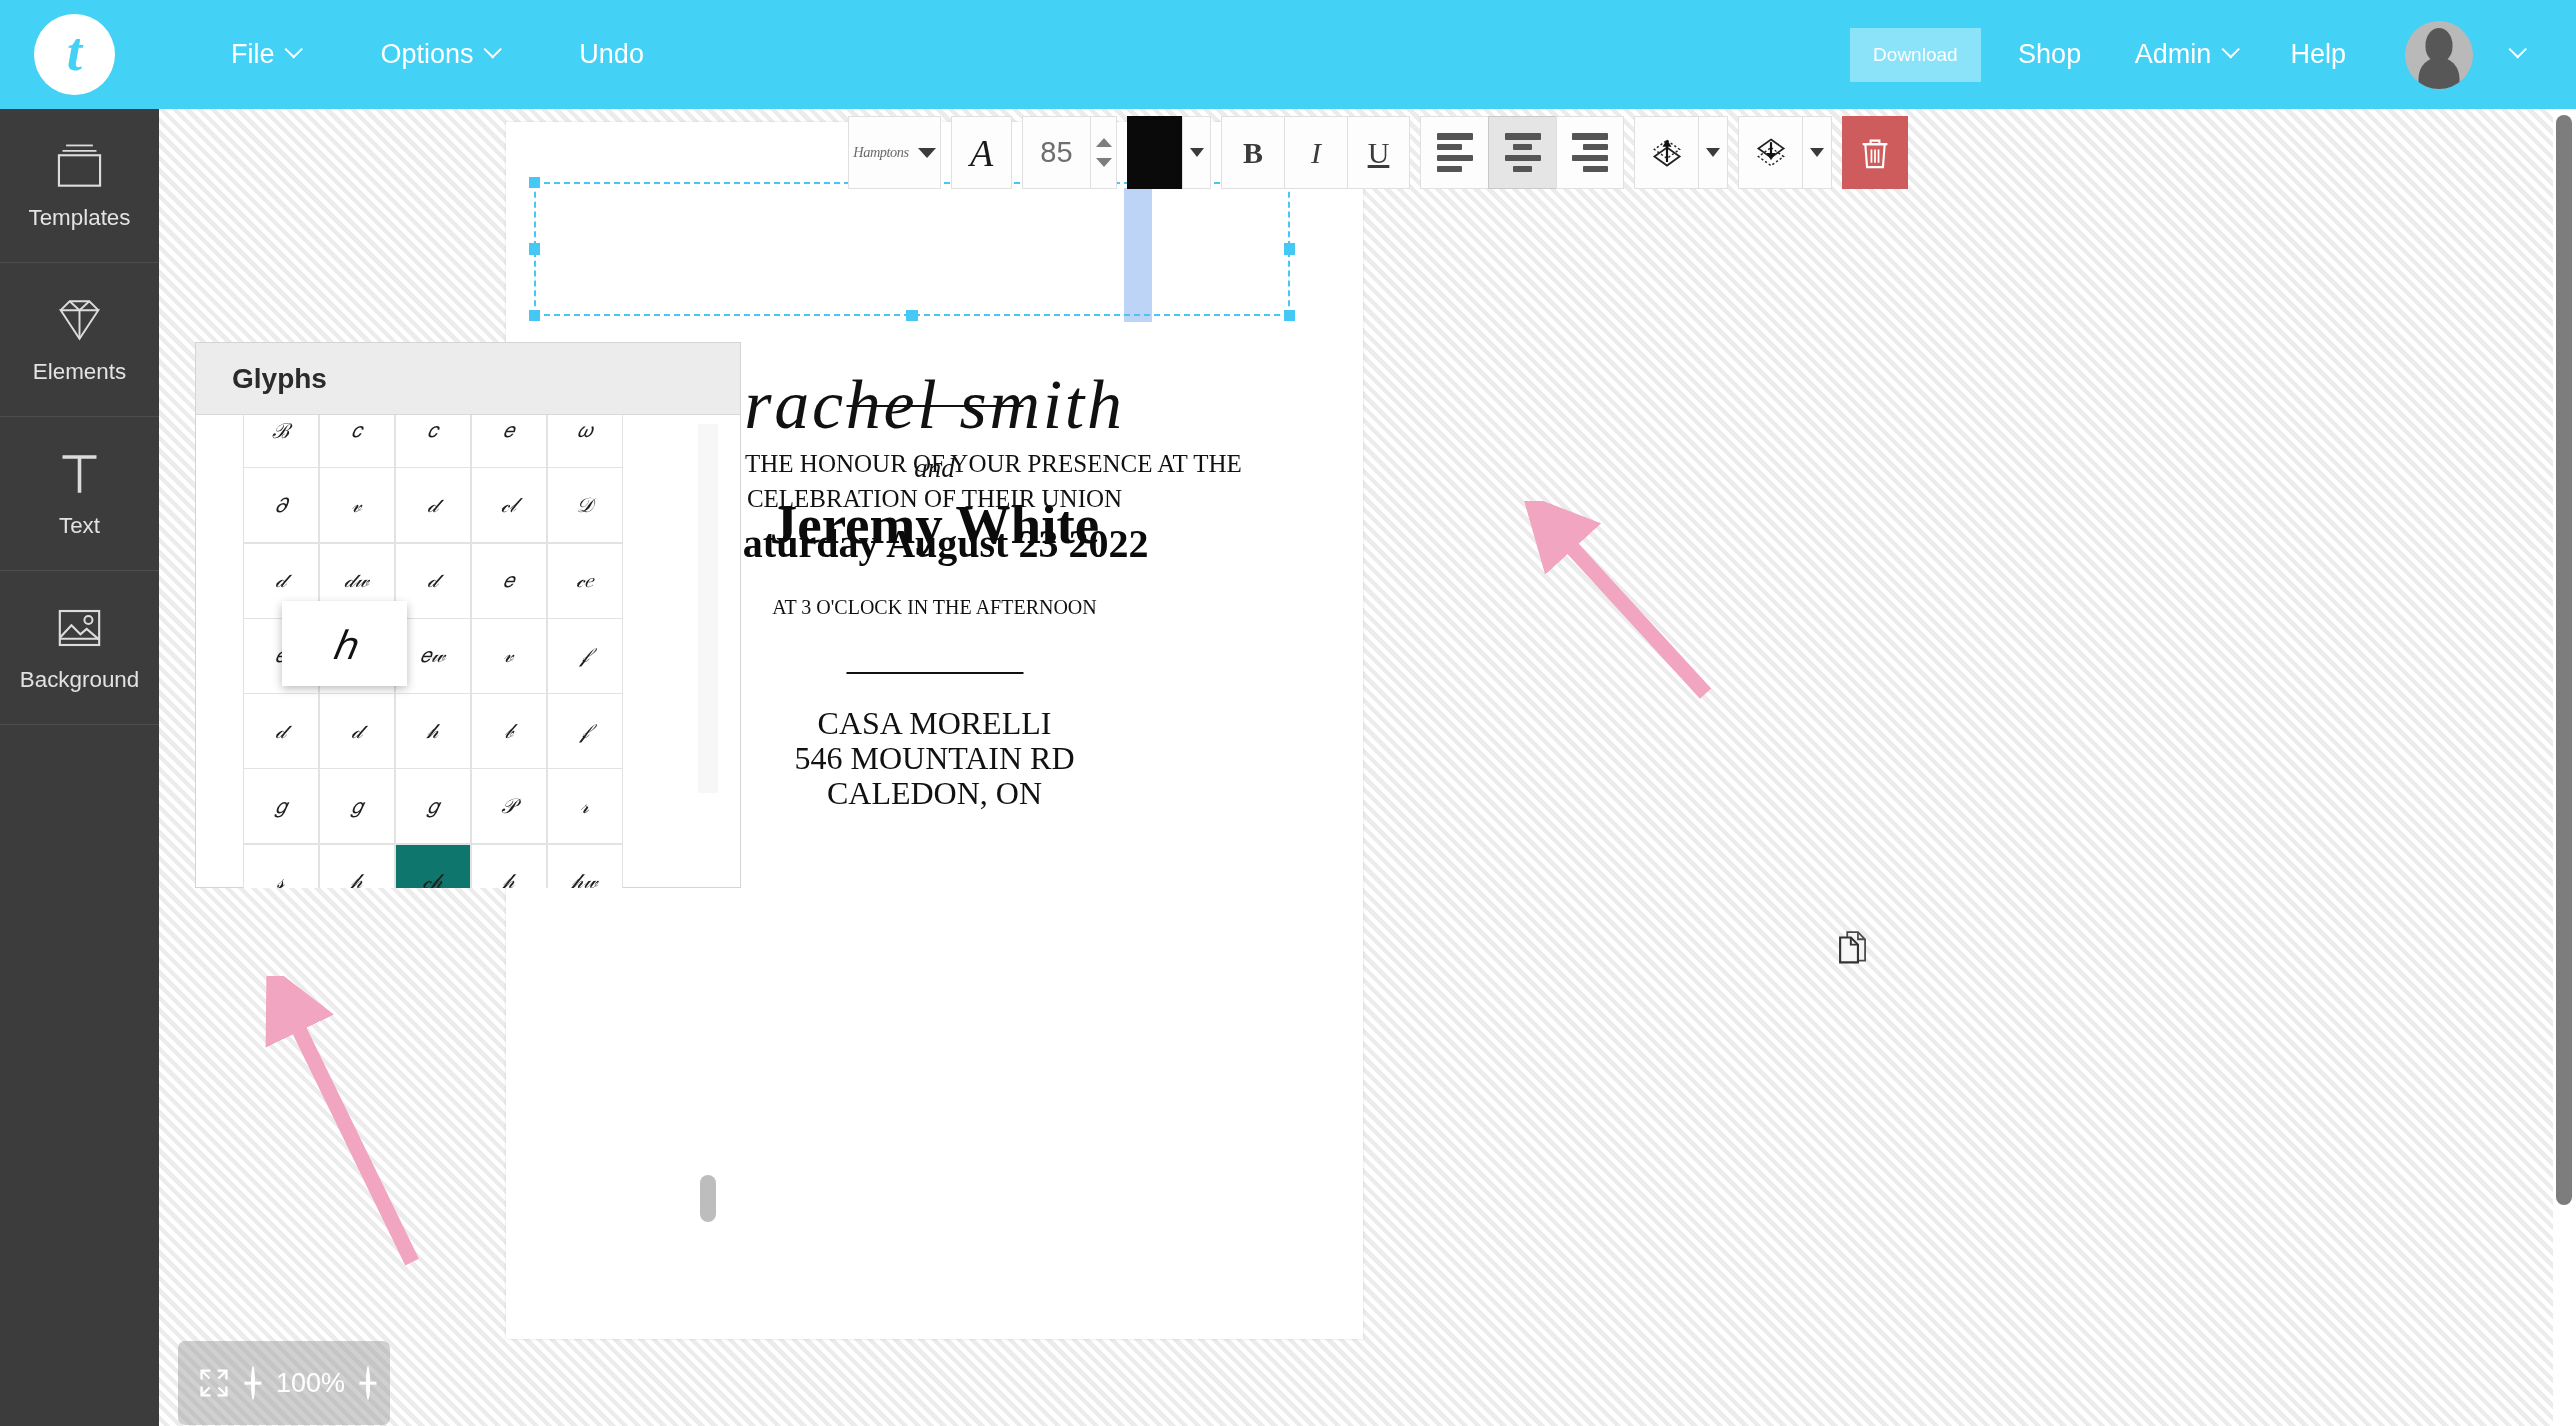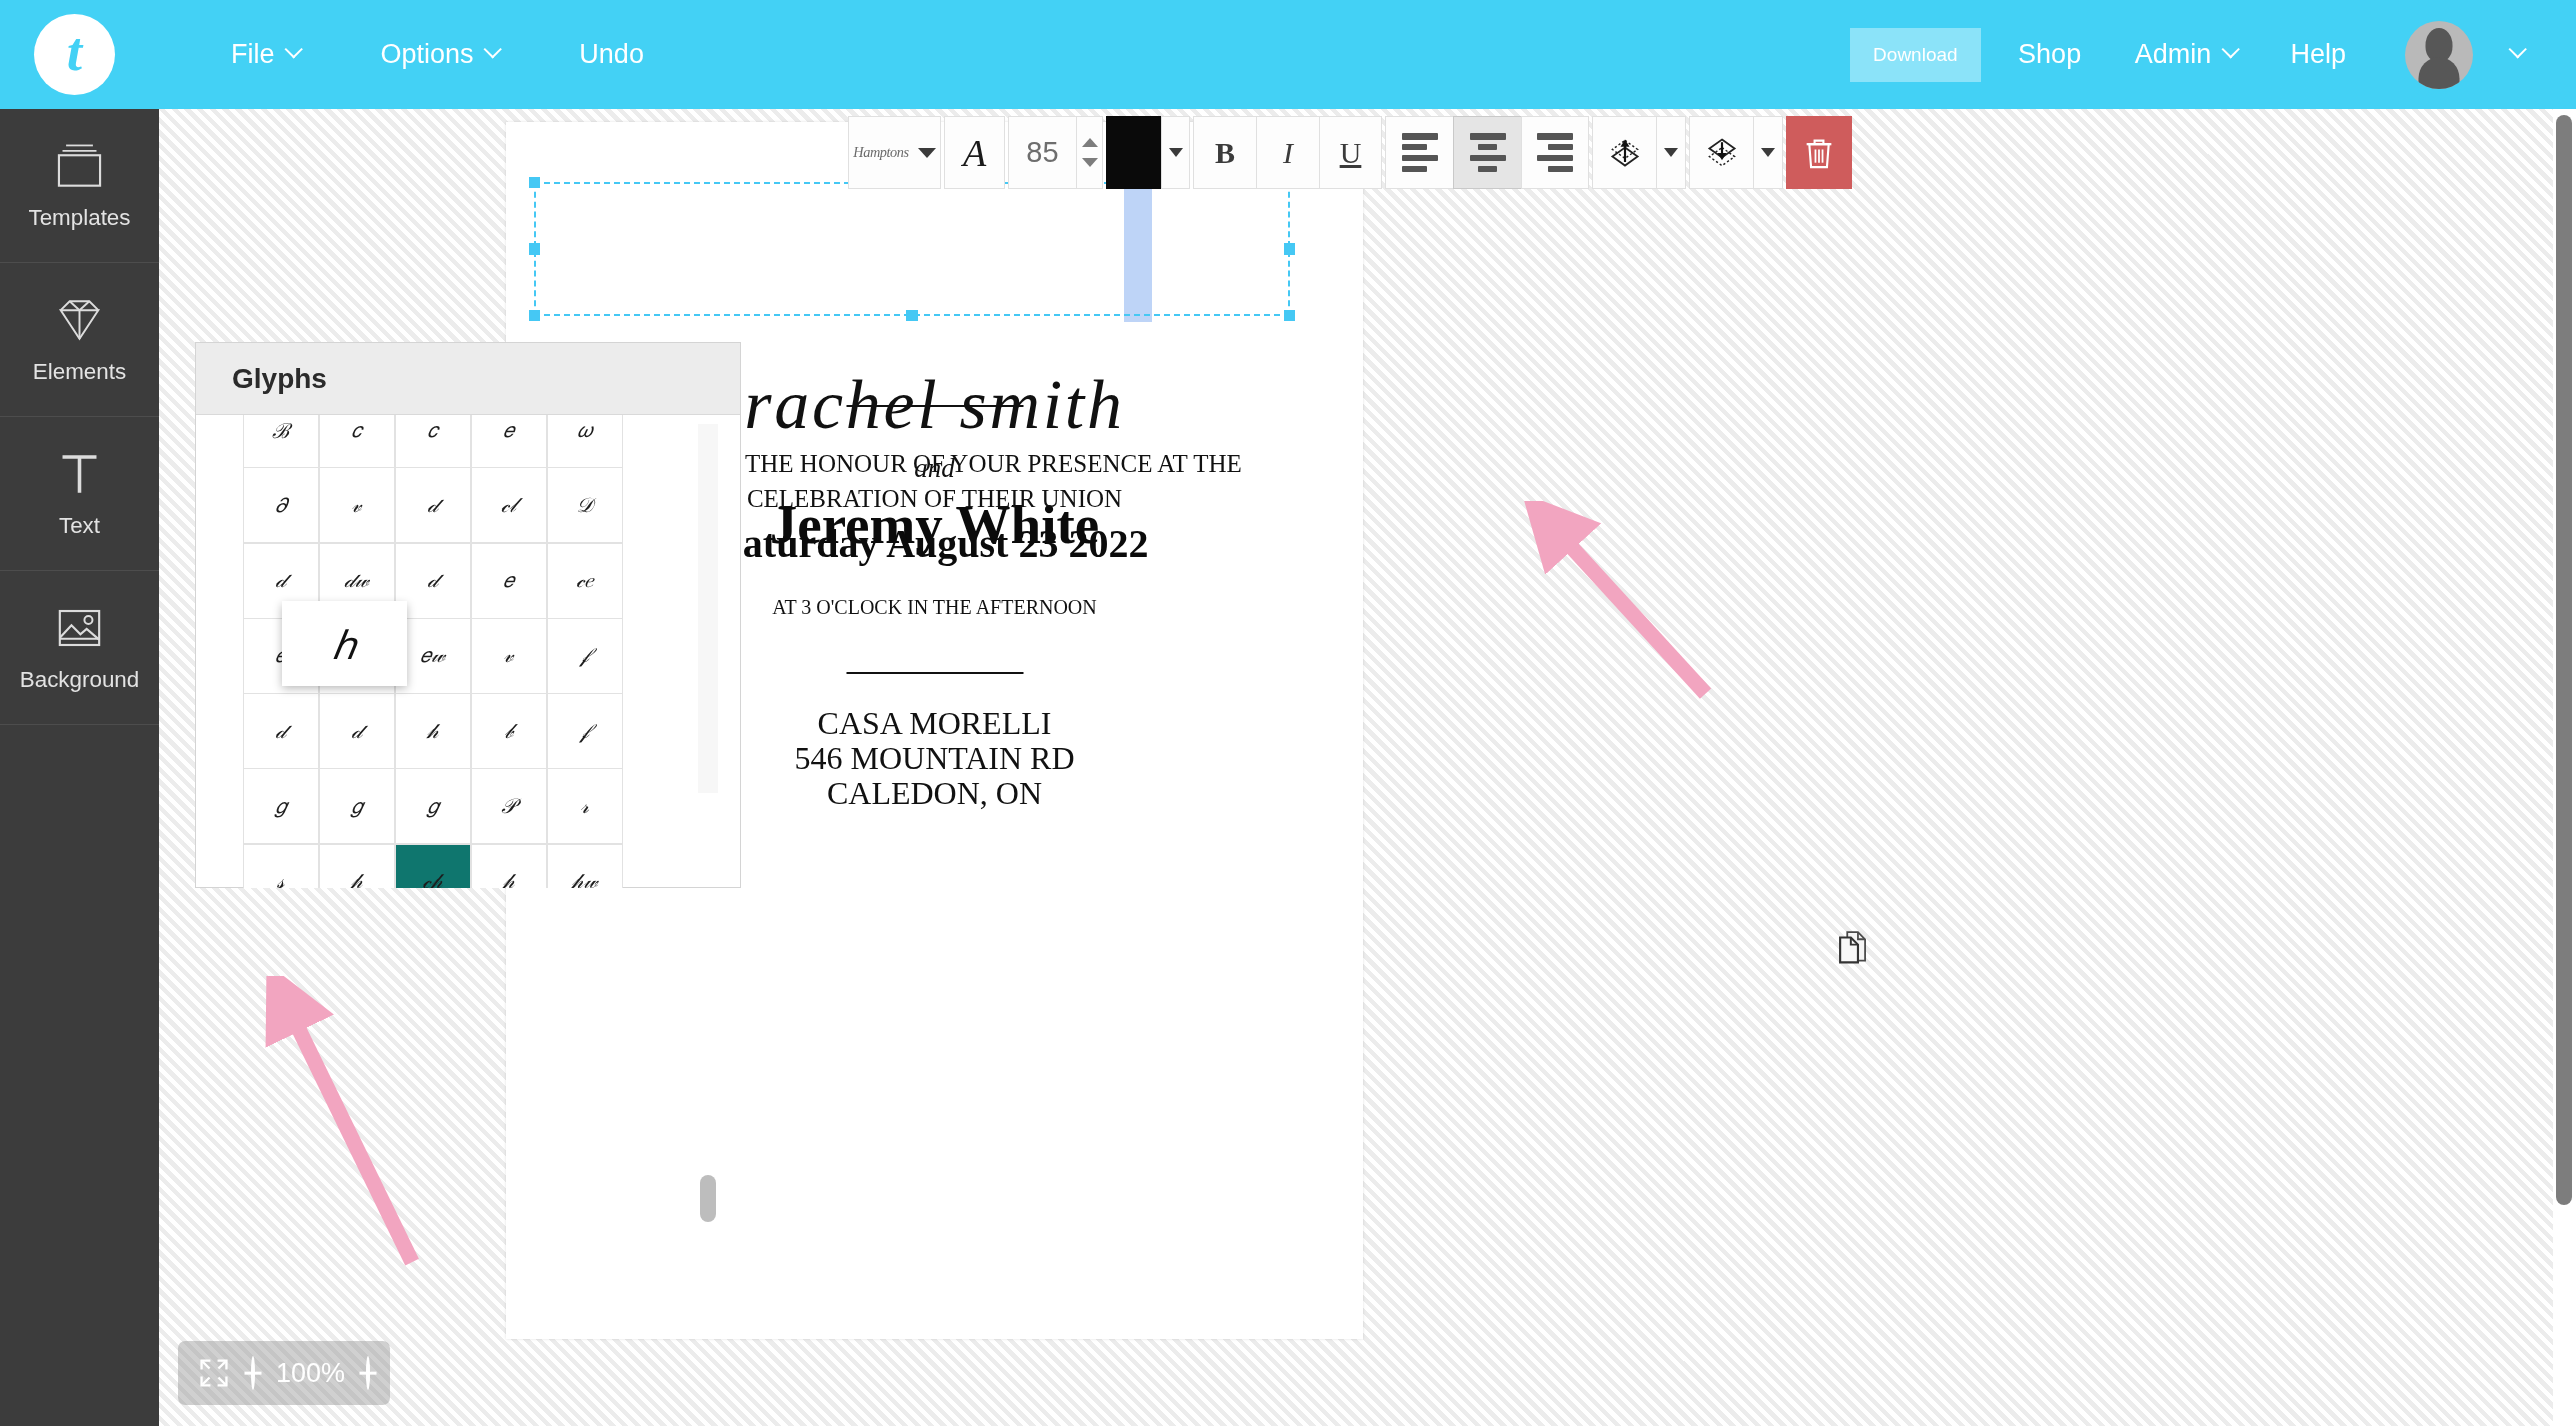--- a/index.html
+++ b/index.html
@@ -108,21 +108,21 @@
     position: absolute; left: 159px; top: 109px;
     width: 2417px; height: 1318px;
     overflow: hidden;
   }
 
   
   #toolbar {
     position: absolute; left: 689px; top: 7.2px;
     height: 73px;
     display: flex; align-items: stretch;
-    gap: 3px;
+    gap: 10px;
     z-index: 25;
   }
   .tb {
     background: #fdfdfd;
     border: 0.9px solid #e0e0e0;
     display: flex; align-items: center; justify-content: center;
     cursor: pointer;
   }
   .tb-group { display: flex; align-items: stretch; }
   .tb-group .tb { border-right: none; }
@@ -338,21 +338,21 @@
 
   
   #page-dup {
     position: absolute; left: 1674px; top: 816px;
     width: 41px; height: 41px; cursor: pointer;
   }
 
   
   #zoomctl {
     position: absolute; left: 19px; top: 1232px;
-    width: 212px; height: 64px;
+    width: 212px; height: 84px;
     background: rgba(150,150,150,0.45);
     border-radius: 7.2px;
     display: flex; align-items: center;
     gap: 21px; padding: 0 19.7px;
     z-index: 26;
   }
   .zoom-ico { width: 32px; height: 32px; position: relative; cursor: pointer; }
   .zoom-circ {
     width: 34px; height: 34px; border: 2.7px solid #ffffff; border-radius: 50%;
     position: relative; cursor: pointer;

